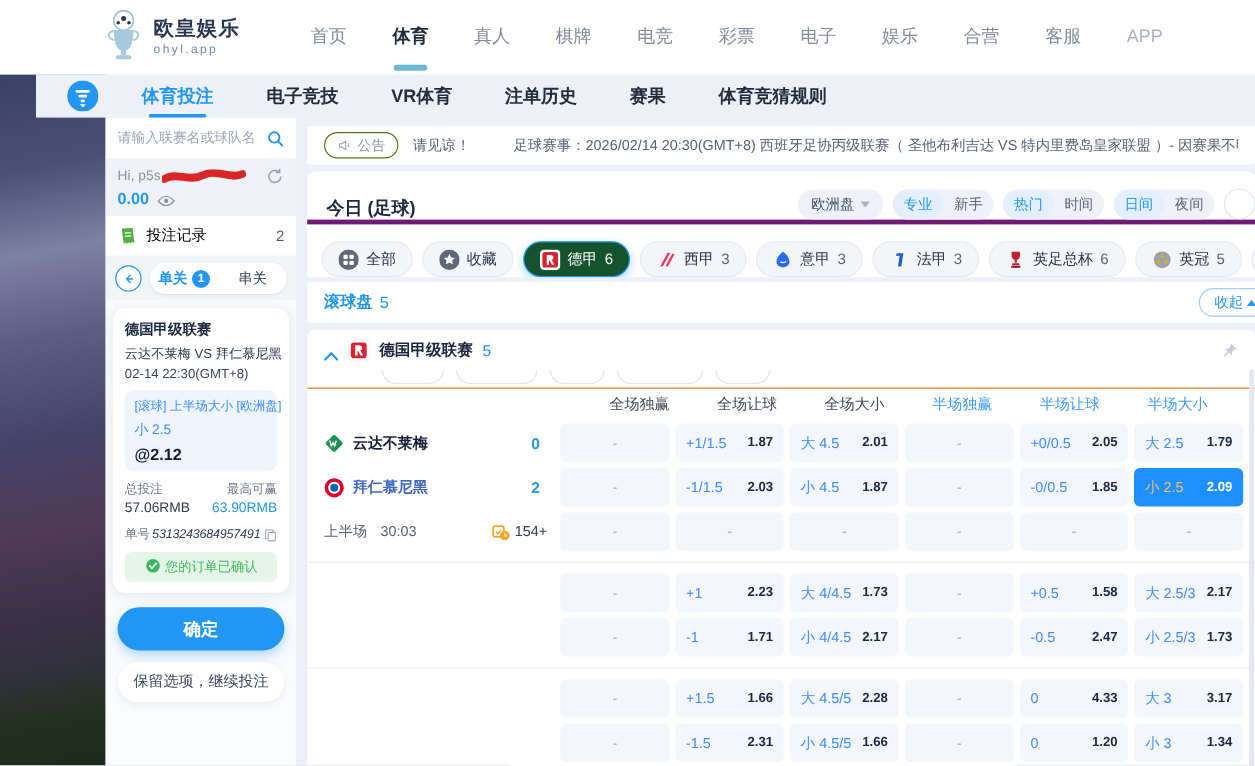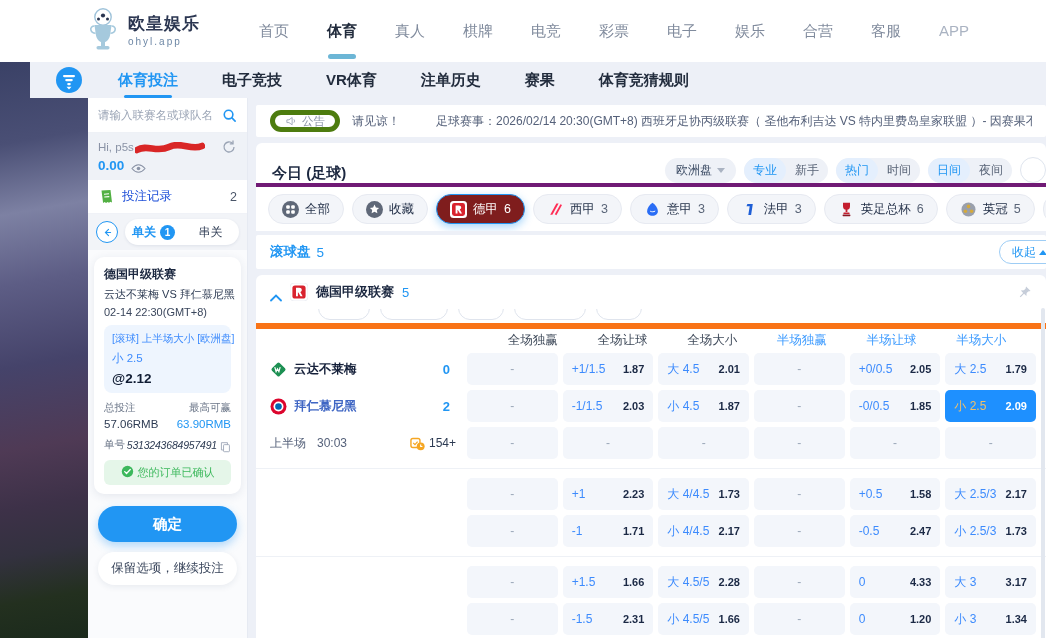--- a/index.html
+++ b/index.html
@@ -42,21 +42,21 @@
   .account-box { background:#eff2f7; padding:6px 10px 7px; }
   .acc-r1 { display:flex; align-items:center; position:relative; }
   .greet { font-size:11.5px; color:#8a93a6; white-space:nowrap; }
   .scribble { margin-left:1px; height:13px; flex:1; min-width:0; overflow:hidden; }
   .refresh { width:16px; height:16px; margin-left:4px; flex:0 0 auto; cursor:pointer; }
   .acc-r2 { display:flex; align-items:center; gap:7px; margin-top:3px; }
   .balance { font-size:13.5px; font-weight:bold; color:#2196f3; }
   .eye { width:15px; height:11px; cursor:pointer; }
   .record-row { height:34px; background:#fff; display:flex; align-items:center; gap:8px; padding:0 10px; border-bottom:1px solid #f0f2f7; cursor:pointer; }
   .rec-icon { width:16px; height:16px; }
-  .rec-label { font-size:12.5px; color:#1d4ed8;text-align:right; }
+  .rec-label { font-size:12.5px; color:#000000;text-align:right; }
   .rec-count { margin-left:auto; font-size:12.5px; color:#4a5568; }
   .slip-tabs-row { height:36px; background:#f2f4f8; display:flex; align-items:center; gap:7px; padding:0 8px; }
   .back-btn { width:22px; height:22px; border:1.5px solid #2196f3; border-radius:50%; background:#fff; display:flex; align-items:center; justify-content:center; cursor:pointer; flex:0 0 auto; }
   .back-btn svg { width:11px; height:11px; }
   .slip-tabs { flex:1; height:26px; background:#fff; border-radius:14px; display:flex; box-shadow:0 1px 3px rgba(50,70,110,.10); overflow:hidden; }
   .st { flex:1; display:flex; align-items:center; justify-content:center; gap:4px; font-size:12px; cursor:pointer; }
   .st.single { color:#2196f3; font-weight:bold; }
   .st.single i { font-style:normal; }
   .st .badge { width:15px; height:15px; border-radius:50%; background:#2196f3; color:#fff; font-size:10px; font-weight:bold; display:flex; align-items:center; justify-content:center; }
   .st.parlay { color:#2c3a52; }
@@ -78,58 +78,58 @@
   .ord-no { margin-left:auto; font-size:10.5px; color:#2c3a52; letter-spacing:-.2px;font-style:italic; }
   .copy { width:11px; height:12px; margin-left:3px; cursor:pointer; flex:0 0 auto; }
   .confirm-banner { margin-top:8px; background:#e5f6e9; border-radius:6px; height:25px; display:flex; align-items:center; justify-content:center; gap:4px; color:#3cb85c; font-size:11px; }
   .confirm-banner svg { width:13px; height:13px; }
   .confirm-btn { margin:12px 10px 0; height:36px; border:none; border-radius:18px; background:#2196f3; color:#fff; font-size:14.5px; font-weight:bold; cursor:pointer; box-shadow:0 4px 10px rgba(33,150,243,.35); }
   .keep-btn { margin:10px 10px 0; height:33px; border:none; border-radius:17px; background:#fff; color:#3a465c; font-size:12.5px; cursor:pointer; box-shadow:0 2px 6px rgba(30,50,90,.08); }
 
   
   .main { flex:1; min-width:0; display:flex; flex-direction:column; padding:7px 0 0 8px; position:relative; overflow:hidden; }
   .ann-bar { height:32px; background:#fff; display:flex; align-items:center; padding:0 14px; border-radius:2px; }
-  .ann-badge { display:flex; align-items:center; gap:5px; height:22px; padding:0 10px; border:5px solid #4d7c0f; border-radius:12px; color:#8a93a6; font-size:11.5px; flex:0 0 auto; }
+  .ann-badge { display:flex; align-items:center; gap:5px; height:22px; padding:0 10px; border:1px solid #4d7c0f; border-radius:12px; color:#8a93a6; font-size:11.5px; flex:0 0 auto; }
   .ann-badge svg { width:12px; height:12px; }
   .ann-note { margin-left:12px; font-size:12px; color:#55617a; flex:0 0 auto; }
   .ann-ticker { margin-left:36px; flex:1; min-width:0; font-size:12px; color:#55617a; white-space:nowrap; overflow:hidden; }
   .today-block { margin-top:6px; background:#fff; border-radius:6px 6px 0 0; }
   .today-head { height:44px; display:flex; align-items:flex-end; padding:0 16px 0 16px; border-bottom:4px solid #701a75; }
   .today-title { font-size:15px; font-weight:bold; color:#1c2840; }
   .today-filters { margin-left:auto; display:flex; align-items:center; gap:8px; }
   .market-pill { height:25px; background:#eef1f7; border-radius:13px; display:flex; align-items:center; gap:5px; padding:0 11px; font-size:12px; color:#3a4a63; cursor:pointer; }
   .chev-down { width:0; height:0; border-left:4px solid transparent; border-right:4px solid transparent; border-top:5px solid #aab3c2; }
   .toggle-pill { height:25px; background:#eef1f7; border-radius:13px; display:flex; align-items:center; font-size:12px; overflow:hidden; }
   .tg { padding:0 9px; line-height:25px; cursor:pointer; }
   .tg.on { background:#e4effd; color:#2196f3; border-radius:13px; }
   .tg.off { color:#5a6578; }
   .more-circle { width:26px; height:26px; border:1px solid #dfe5ee; border-radius:50%; margin-right:-16px; flex:0 0 auto; }
-  .tabs-row { height:44px; display:flex; align-items:center; gap:8px; padding:0 12px; overflow:hidden; }
+  .tabs-row { height:44px; display:flex; align-items:flex-end; gap:8px; padding:0 12px; overflow:hidden; }
   .league-pill { height:30px; border:1px solid #e7eaf1; background:#f3f5f9; border-radius:15px; display:flex; align-items:center; gap:6px; padding:0 13px; font-size:12.5px; color:#25324a; cursor:pointer; white-space:nowrap; flex:0 0 auto; }
   .league-pill .pill-icon { width:17px; height:17px; display:flex; }
   .league-pill .pill-icon svg { width:17px; height:17px; }
   .league-pill .pill-count { color:#5a6578; }
-  .league-pill.active { background:#7f1d1d; border-color:#2196f3; color:#fff; box-shadow:0 3px 8px rgba(33,150,243,.4); }
+  .league-pill.active { background:#14532d; border-color:#2196f3; color:#fff; box-shadow:0 3px 8px rgba(33,150,243,.4); }
   .league-pill.active .pill-count { color:#fff; }
   .live-row { margin-top:4px; height:34px; background:#fff; display:flex; align-items:center; padding:0 14px; position:relative; overflow:hidden; border-radius:2px; }
   .live-label { font-size:13.5px; font-weight:bold; color:#2196f3; }
   .live-count { font-size:13.5px; color:#2196f3; margin-left:6px; }
   .collapse-pill { position:absolute; right:-14px; top:5px; height:24px; background:#fff; border:1px solid #9ecdf5; border-radius:13px; display:flex; align-items:center; gap:3px; padding:0 12px; color:#2196f3; font-size:12px; cursor:pointer; }
   .tri-up { width:0; height:0; border-left:4px solid transparent; border-right:4px solid transparent; border-bottom:5px solid #2196f3; }
 
   .league-card { margin-top:6px; background:#fff; flex:1; border-radius:6px 6px 0 0; overflow:hidden; display:flex; flex-direction:column; }
   .lg-head { height:34px; display:flex; align-items:center; gap:8px; padding:0 14px; flex:0 0 auto; }
   .lg-chev { width:12px; height:8px; cursor:pointer; }
   .lg-icon { width:18px; height:18px; }
   .lg-name { font-size:13px; font-weight:bold; color:#1c2840; }
   .lg-count { font-size:13px; color:#2196f3; }
   .pin { margin-left:auto; width:14px; height:14px; cursor:pointer; }
   .clipped-row { height:14px; overflow:hidden; padding-left:62px; display:flex; gap:10px; flex:0 0 auto; }
   .clip-pill { height:24px; margin-top:-13px; border:1px solid #dfe4ed; border-radius:12px; background:#fff; flex:0 0 auto; }
-  .col-headers { display:grid; grid-template-columns:196px repeat(6,1fr); gap:16px; padding:0 28px; height:28px; align-items:center; border-top:6px solid #f97316; flex:0 0 auto; }
+  .col-headers { display:grid; grid-template-columns:196px repeat(6,1fr); gap:16px; padding:0 28px; height:28px; align-items:center; border-top:1px solid #f97316; flex:0 0 auto; }
   .col-h { text-align:center; font-size:12.5px; }
   .col-h.h-dark { color:#3f4a5a; }
   .col-h.h-blue { color:#3d9bff; }
   .odds-rows { padding:2px 10px 4px; display:flex; flex-direction:column; gap:5px; }
   .odds-row { display:grid; grid-template-columns:196px repeat(6,1fr); gap:5px; height:32px; }
   .team-cell { display:flex; align-items:center; gap:7px; padding-left:4px; min-width:0; }
   .team-icon { width:17px; height:17px; flex:0 0 auto; display:flex; }
   .team-icon svg { width:17px; height:17px; }
   .team-name { font-size:12.5px; font-weight:bold; white-space:nowrap; }
   .team-name.home { color:#15203a; }

